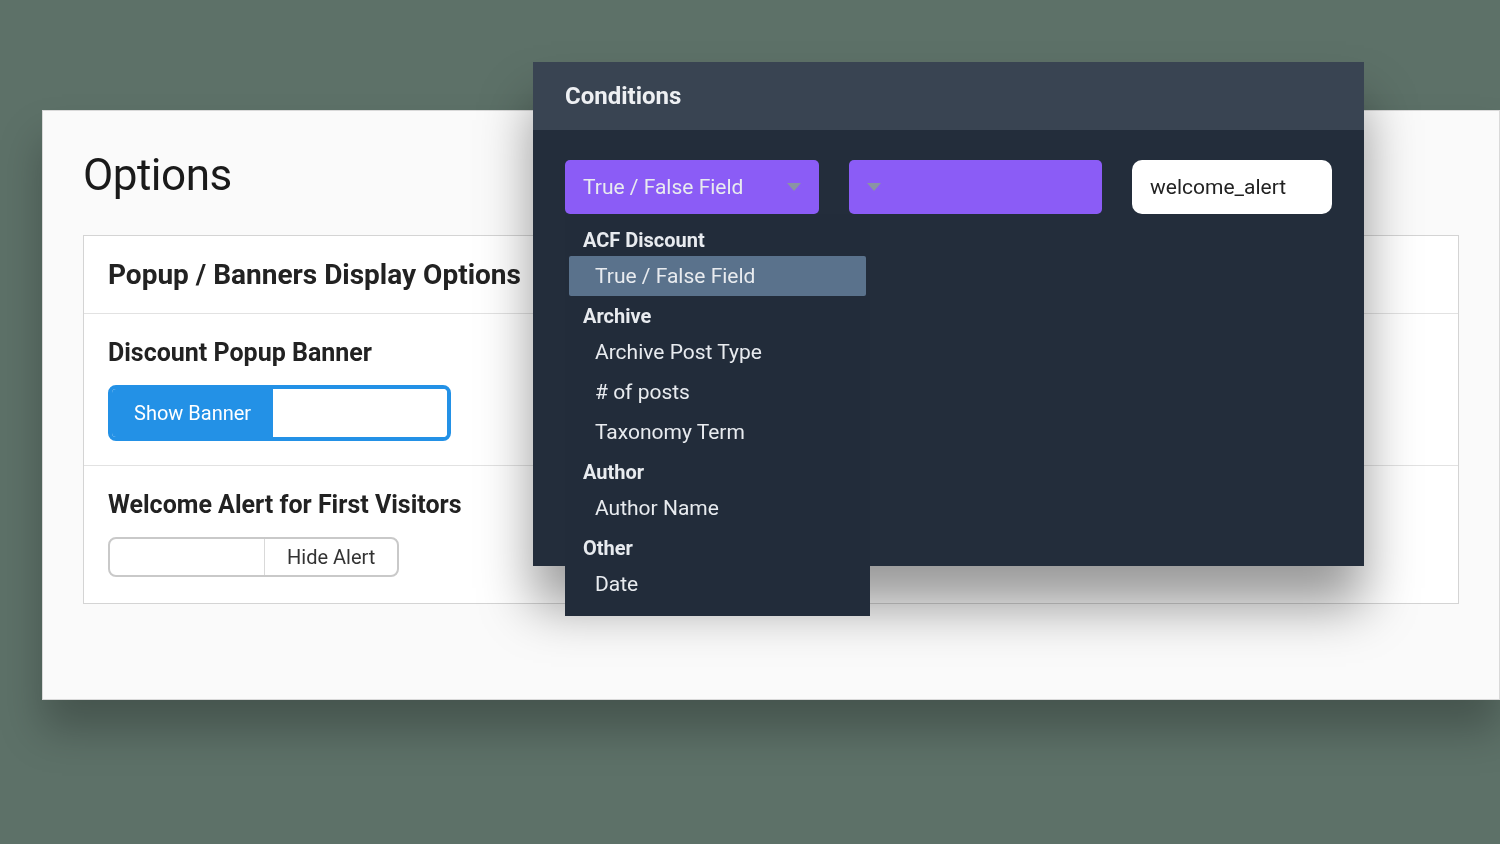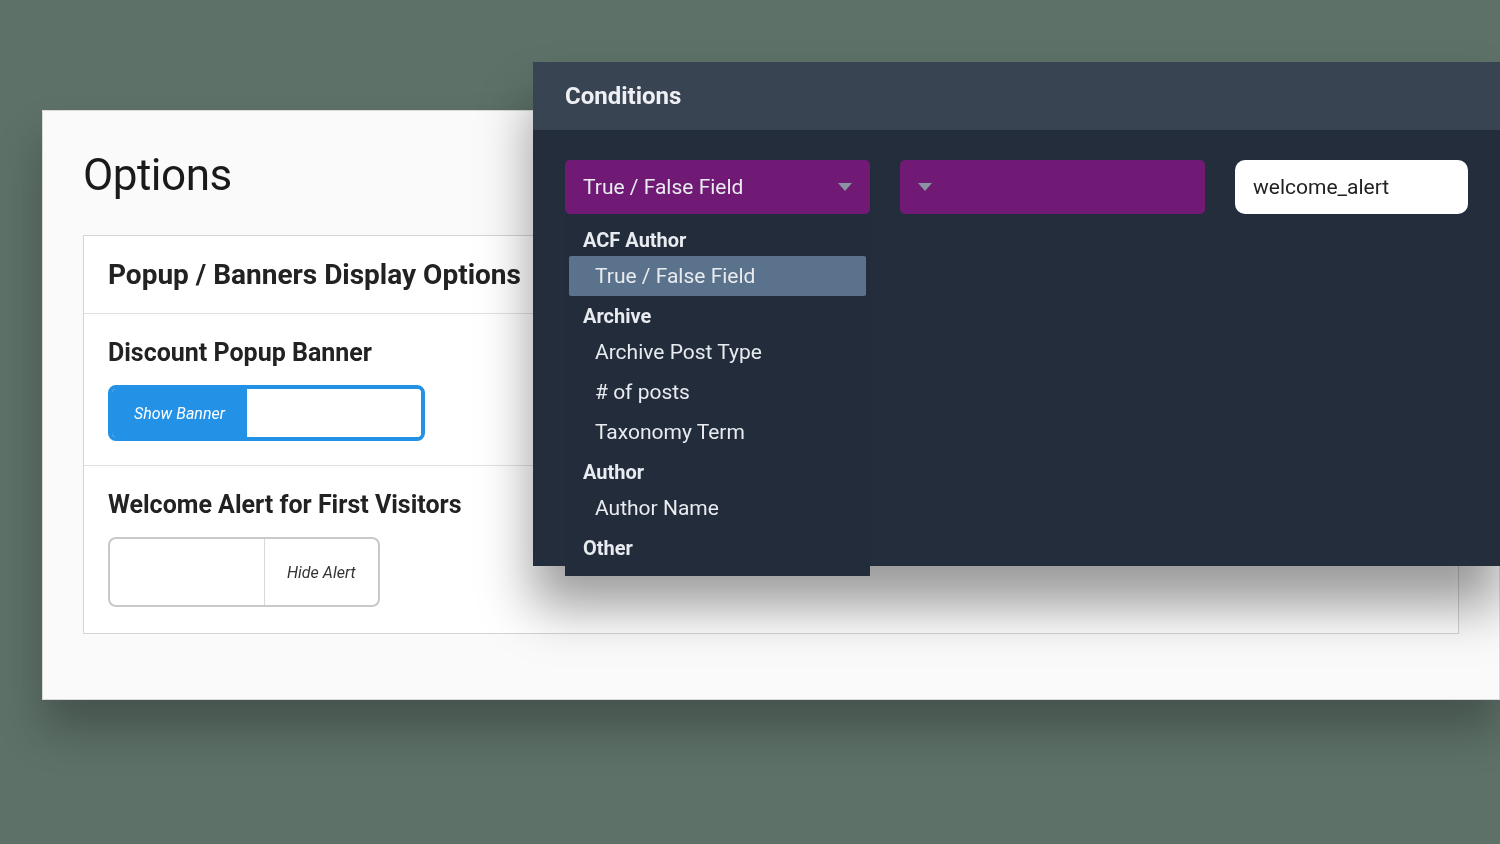--- a/index.html
+++ b/index.html
@@ -10,34 +10,34 @@
 .options-title { font-size:44px; font-weight:400; color:#1a1a1a; padding:38px 40px 34px; letter-spacing:-0.5px; }
 .options-box { margin:0 40px; border:1px solid #d4d4d4; background:#fff; }
 .box-header { padding:22px 24px; font-size:28px; font-weight:700; color:#222; border-bottom:1px solid #e2e2e2; }
 .section { padding:24px; border-bottom:1px solid #e2e2e2; }
 .section:last-child { border-bottom:none; }
 .section-label { font-size:25px; font-weight:700; color:#222; margin-bottom:18px; }
 
 
 .toggle { display:inline-flex; align-items:center; border-radius:8px; height:56px; }
 .toggle.on { border:4px solid #2391e6; background:#fff; }
-.toggle.off { border:2px solid #c9c9c9; background:#fff; height:70px; }
-.toggle .lbl { padding:0 22px; font-size:16px; white-space:nowrap;font-style:italic; }
+.toggle.off { border:2px solid #c9c9c9; background:#fff; height:40px; }
+.toggle .lbl { padding:0 22px; font-size:20px; white-space:nowrap; }
 .toggle.on .lbl { background:#2391e6; color:#fff; height:100%; display:flex; align-items:center; border-radius:4px 0 0 4px; }
 .toggle.on .blank { width:174px; height:100%; background:#fff; border-radius:0 4px 4px 0; }
 .toggle.off .blank { width:155px; height:100%; border-right:1px solid #d9d9d9; }
 .toggle.off .lbl { color:#333; font-weight:400; }
 
 
-.cond-panel { position:absolute; left:533px; top:62px; width:967px; height:504px; background:#232d3b; box-shadow:0 40px 50px rgba(0,0,0,.4); }
+.cond-panel { position:absolute; left:533px; top:62px; width:831px; height:504px; background:#232d3b; box-shadow:0 40px 50px rgba(0,0,0,.4); }
 .cond-header { background:#394452; padding:20px 32px; font-size:24px; font-weight:700; color:#eef0f3; }
 .cond-body { padding:30px 32px 0; }
 .cond-row { display:flex; gap:30px; }
 
-.dd { position:relative; background:#701a75; border-radius:5px; height:54px; display:flex; align-items:center; padding:0 18px; cursor:pointer; }
+.dd { position:relative; background:#8b5cf6; border-radius:5px; height:54px; display:flex; align-items:center; padding:0 18px; cursor:pointer; }
 .dd1 { width:305px; }
 .dd2 { width:305px; }
 .dd-text { color:#e8ebef; font-size:21px; flex:1; }
 .dd-caret { width:0; height:0; border-left:7px solid transparent; border-right:7px solid transparent; border-top:8px solid #8a94a3; }
 
 .txtfield { background:#fff; border-radius:10px; height:54px; flex:1; min-width:200px; display:flex; align-items:center; padding:0 18px; font-size:21px; color:#222; }
 
 
 .dd-menu { position:absolute; left:0; top:54px; width:305px; background:#222c3a; padding:6px 0 12px; }
 .dd-group { font-size:20px; font-weight:700; color:#e8ebef; padding:8px 18px 4px; }
@@ -73,29 +73,30 @@
 <div class="cond-panel">
   <div class="cond-header">Conditions</div>
   <div class="cond-body">
     <div class="cond-row">
 
       <div class="dd dd1">
         <span class="dd-text">True / False Field</span>
         <span class="dd-caret"></span>
 
         <div class="dd-menu">
-          <div class="dd-group">ACF Author</div>
+          <div class="dd-group">ACF Discount</div>
           <div class="dd-item selected">True / False Field</div>
           <div class="dd-group">Archive</div>
           <div class="dd-item">Archive Post Type</div>
           <div class="dd-item"># of posts</div>
           <div class="dd-item">Taxonomy Term</div>
           <div class="dd-group">Author</div>
           <div class="dd-item">Author Name</div>
           <div class="dd-group">Other</div>
+          <div class="dd-item">Date</div>
         </div>
       </div>
 
       <div class="dd dd2">
         <span class="dd-caret"></span>
       </div>
 
       <div class="txtfield">
         <span>welcome_alert</span>
       </div>

